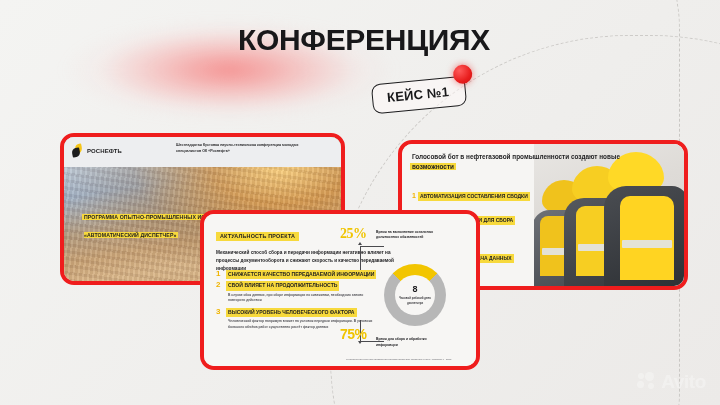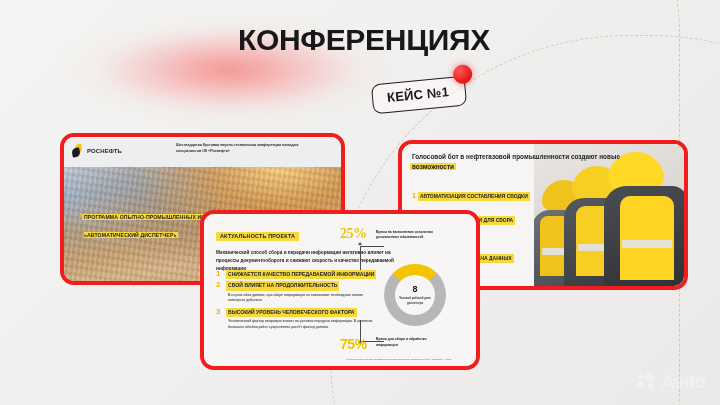--- a/index.html
+++ b/index.html
@@ -183,21 +183,21 @@
   }
   .cc-sub {
     margin: 2px 0 4px 12px; width: 150px;
     font-size: 3.3px; line-height: 1.7; color:#55555a; font-weight:600;
   }
 
   
   .donut-wrap { position:absolute; right: 10px; top: 10px; width: 128px; height: 138px; }
   .pct { position:absolute; font-size: 14px; font-weight: 800; color:#f0c400; letter-spacing:-0.5px; }
   .pct-top { left: 2px; top: 2px; font-family: Liberation Serif, serif; }
-  .pct-bot { left: 2px; bottom: 10px; }
+  .pct-bot { left: 2px; bottom: 20px; }
   .pct-label { position:absolute; font-size: 3.4px; line-height:1.55; font-weight:800; color:#232326; width: 58px; }
   .lab-top { left: 38px; top: 6px; }
   .lab-bot { left: 38px; bottom: 14px; }
   .donut {
     position:absolute; left: 46px; top: 40px; width: 62px; height: 62px; border-radius:50%;
     background: conic-gradient(from 315deg, #f2c500 0deg 90deg, #b7b7b7 90deg 360deg);
   }
   .donut::after {
     content:""; position:absolute; left: 11px; top: 11px; right: 11px; bottom: 11px;
     border-radius:50%; background:#f7f6f4;

